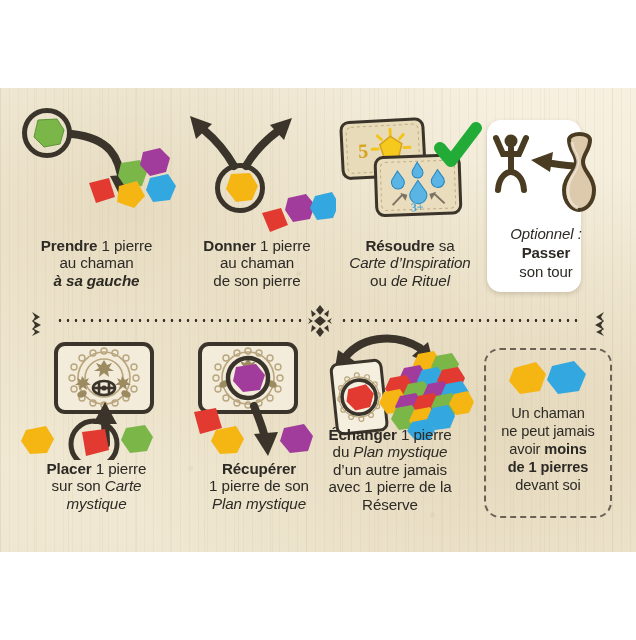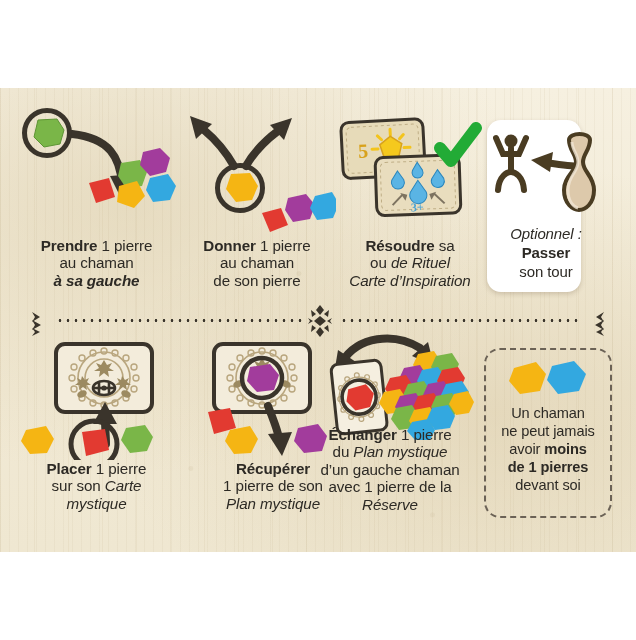--- a/index.html
+++ b/index.html
@@ -142,22 +142,22 @@
           <path d="M64 84 l7 2 -2 6 Z"></path>
             <path d="M100 84 l-7 2 2 6 Z"></path>
         </g>
         <text x="74" y="103" font-family="Liberation Serif, serif" font-size="12" font-weight="bold" fill="#4aa3d4">3+</text>
       </g>
 
       <path d="M104 40 L115 53 L140 20" stroke="#22ab36" stroke-width="12" fill="none" stroke-linecap="round" stroke-linejoin="round"></path>
     </svg>
     <div class="caption" style="left:-8px;top:129px;width:164px;">
         <div><span style="font-weight: bold;">Résoudre</span><span> sa</span></div>
+        <div><span style="font-style: italic;">Carte d’Inspiration</span></div>
         <div><span>ou </span><span style="font-style: italic;">de Rituel</span></div>
-        <div><span style="font-style: italic;">Carte d’Inspiration</span></div>
       </div>
   </div>
 
   <div class="whitecard" style="left:487px;top:120px;width:94px;height:172px;">
     <svg class="art" style="left:6px;top:8px;" width="106" height="92" viewBox="0 0 106 92">
 
       <g stroke="#4a3c22" stroke-width="6" fill="none" stroke-linecap="round">
         <line x1="18" y1="20" x2="18" y2="44"></line>
         <path d="M3 10 L10 26 L26 26 L33 10"></path>
         <path d="M5 62 C6 48 14 44 18 44 C22 44 30 48 31 62"></path>
@@ -267,21 +267,21 @@
       <path d="M68 92 L91 89 L95 110 L72 116 Z" fill="#e23a31"></path>
       <path d="M112 88 L131 85 L139 97 L133 111 L116 113 L107 100 Z" fill="#7ab648"></path>
     </svg>
     <div class="caption" style="left:0;top:120px;width:165px;">
         <div><span style="font-weight: bold;">Placer</span><span> 1 pierre</span></div>
         <div><span>sur son </span><span style="font-style: italic;">Carte</span></div>
         <div><span style="font-style: italic;">mystique</span></div>
       </div>
   </div>
 
-  <div class="panel" style="left:194px;top:340px;width:158px;height:180px;">
+  <div class="panel" style="left:180px;top:340px;width:158px;height:180px;">
     <svg class="art" style="left:0;top:0;" width="158" height="120" viewBox="0 0 158 120">
       <rect x="20" y="4" width="96" height="68" rx="9" fill="#f3ecdb" stroke="#3a342b" stroke-width="4"></rect>
       <g fill="none" stroke="#b9a67e" stroke-width="1.6">
         <circle cx="68" cy="38" r="26"></circle>
           <circle cx="68" cy="38" r="19"></circle>
       </g>
       <g fill="none" stroke="#b9a67e" stroke-width="1.4">
         <circle cx="68" cy="11" r="3"></circle>
           <circle cx="79" cy="13" r="3"></circle>
           <circle cx="90" cy="18" r="3"></circle>
@@ -367,23 +367,23 @@
         <path d="M154 64 L168 61 L174 72 L169 83 L156 85 L149 74 Z" fill="#f5b513"></path>
         <path d="M96 78 L112 75 L119 86 L114 98 L99 100 L91 89 Z" fill="#7ab648"></path>
         <path d="M114 80 L130 77 L137 88 L132 100 L117 102 L109 91 Z" fill="#f5b513"></path>
         <path d="M132 78 L148 75 L155 86 L150 98 L135 100 L127 89 Z" fill="#33a8e0"></path>
         <path d="M112 92 L128 89 L135 100 L130 110 L115 110 L107 101 Z" fill="#33a8e0"></path>
       </g>
     </svg>
     <div class="caption" style="left:-6px;top:96px;width:192px;">
         <div><span style="font-weight: bold;">Échanger</span><span> 1 pierre</span></div>
         <div><span>du </span><span style="font-style: italic;">Plan mystique</span></div>
-        <div><span>d’un gauche chaman</span></div>
+        <div><span>d’un autre jamais</span></div>
         <div><span>avec 1 pierre de la</span></div>
-        <div><span style="font-style: italic;">Réserve</span></div>
+        <div><span style="">Réserve</span></div>
       </div>
   </div>
 
   <div class="dashbox" style="left:484px;top:348px;width:124px;height:166px;">
     <svg class="art" style="left:22px;top:8px;" width="82" height="42" viewBox="0 0 82 42">
       <path d="M6 10 L28 4 L38 16 L32 33 L12 36 L1 23 Z" fill="#f5b513"></path>
       <path d="M44 8 L66 3 L78 16 L71 33 L50 36 L39 22 Z" fill="#33a8e0"></path>
     </svg>
     <div class="caption" style="left:-4px;top:54px;width:132px;font-size:14.6px;line-height:18px;">
         <div><span>Un chaman</span></div>

